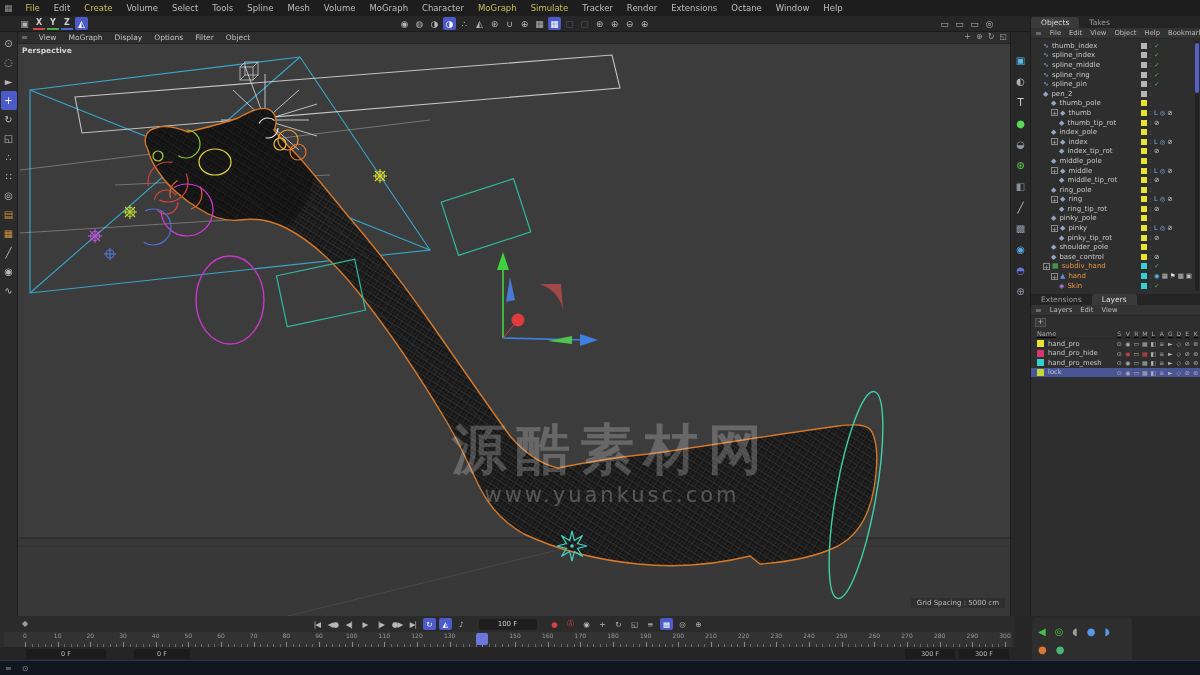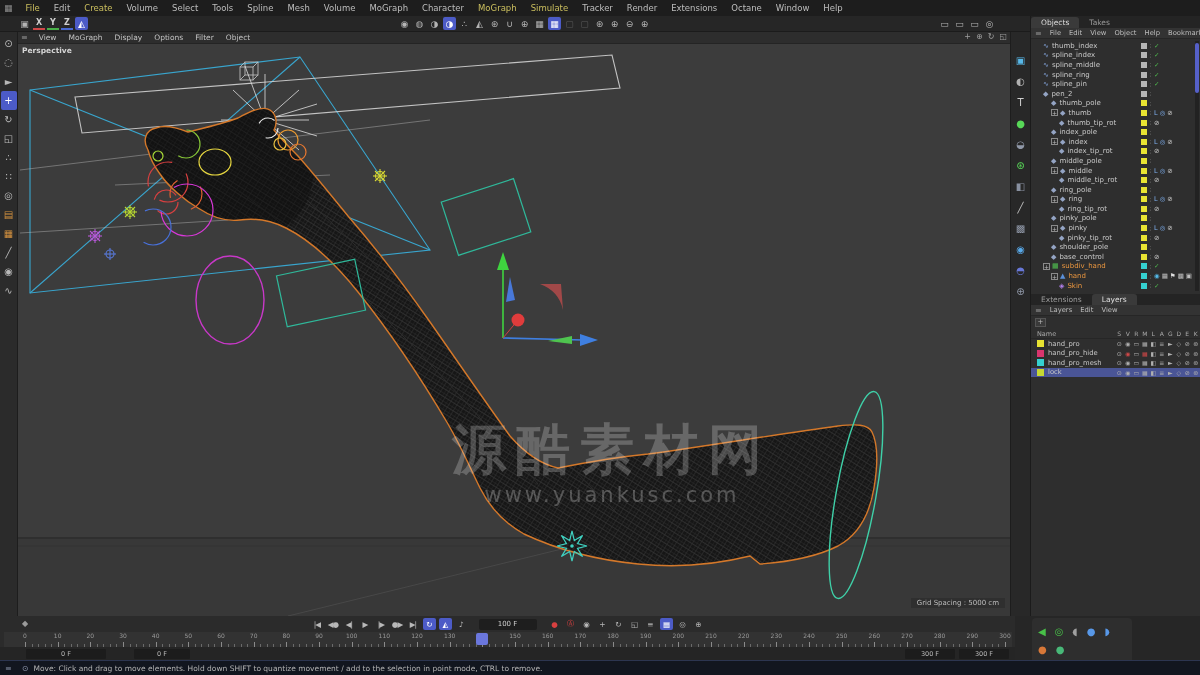--- a/index.html
+++ b/index.html
@@ -76,21 +76,21 @@
   .sq-cyan { background:#35d0d0; }
   .dots { font-size:6px; color:#909090; width:7px; text-align:center; flex:none; }
   .tagbox { width:46px; display:flex; gap:2px; flex:none; align-items:center; }
   .tagbox span { font-size:6.5px; }
   .tree-scroll { position:absolute; right:1px; top:2px; width:4px; height:250px; background:#222; }
   .tree-thumb { position:absolute; left:0; top:2px; width:4px; height:50px; background:#5560c8; border-radius:2px; }
 
   .layers-head-tabs { display:flex; height:11px; background:#242424; align-items:flex-end; }
   .plus-row { height:13px; display:flex; align-items:center; padding-left:4px; background:#2e2e2e; }
   .plus-btn { width:11px; height:9px; border:1px solid #555; color:#bdbdbd; font-size:7px; line-height:7px; text-align:center; background:#3a3a3a; }
-  .layers-header { display:flex; align-items:center; height:10px; border-bottom:1px solid #262626; padding-left:6px; }
+  .layers-header { display:flex; align-items:center; height:10px; border-bottom:1px solid #262626; padding-left:6px;text-decoration:underline; }
   .layers-header .nm { font-size:6.5px; color:#aaa; flex:1; }
   .col-letter { font-size:6px; color:#aaa; width:8.5px; text-align:center; }
   .layer-row { display:flex; align-items:center; height:9.5px; padding-left:6px; }
   .layer-row.selected { background:#4a5596; }
   .layer-sw { width:7px; height:7px; margin-right:4px; flex:none; }
   .layer-name { font-size:6.8px; color:#c8c8c8; flex:1; white-space:nowrap; }
   .layer-ic { font-size:6px; width:8.5px; text-align:center; color:#b0b0b0; }
   .layer-ic.red { color:#d04848; }
 
   
@@ -1003,16 +1003,15 @@
         <span class="range-field" style="width: 56px; margin-left: 28px;">0 F</span>
         <span style="flex: 1 1 0%;"></span>
         <span class="range-field" style="width: 50px; margin-right: 4px;">300 F</span>
         <span class="range-field" style="width: 50px; margin-right: 6px;">300 F</span>
       </div>
   </div>
 
   <div class="statusbar">
     <span class="ic">≡</span>
     <span class="ic">⊙</span>
-    <span class="status-text">Move: Click and drag to move elements. Hold down SHIFT to quantize movement / add to the selection in point mode, CTRL to remove.</span>
   </div>
 
 </div>
 
 </body></html>

